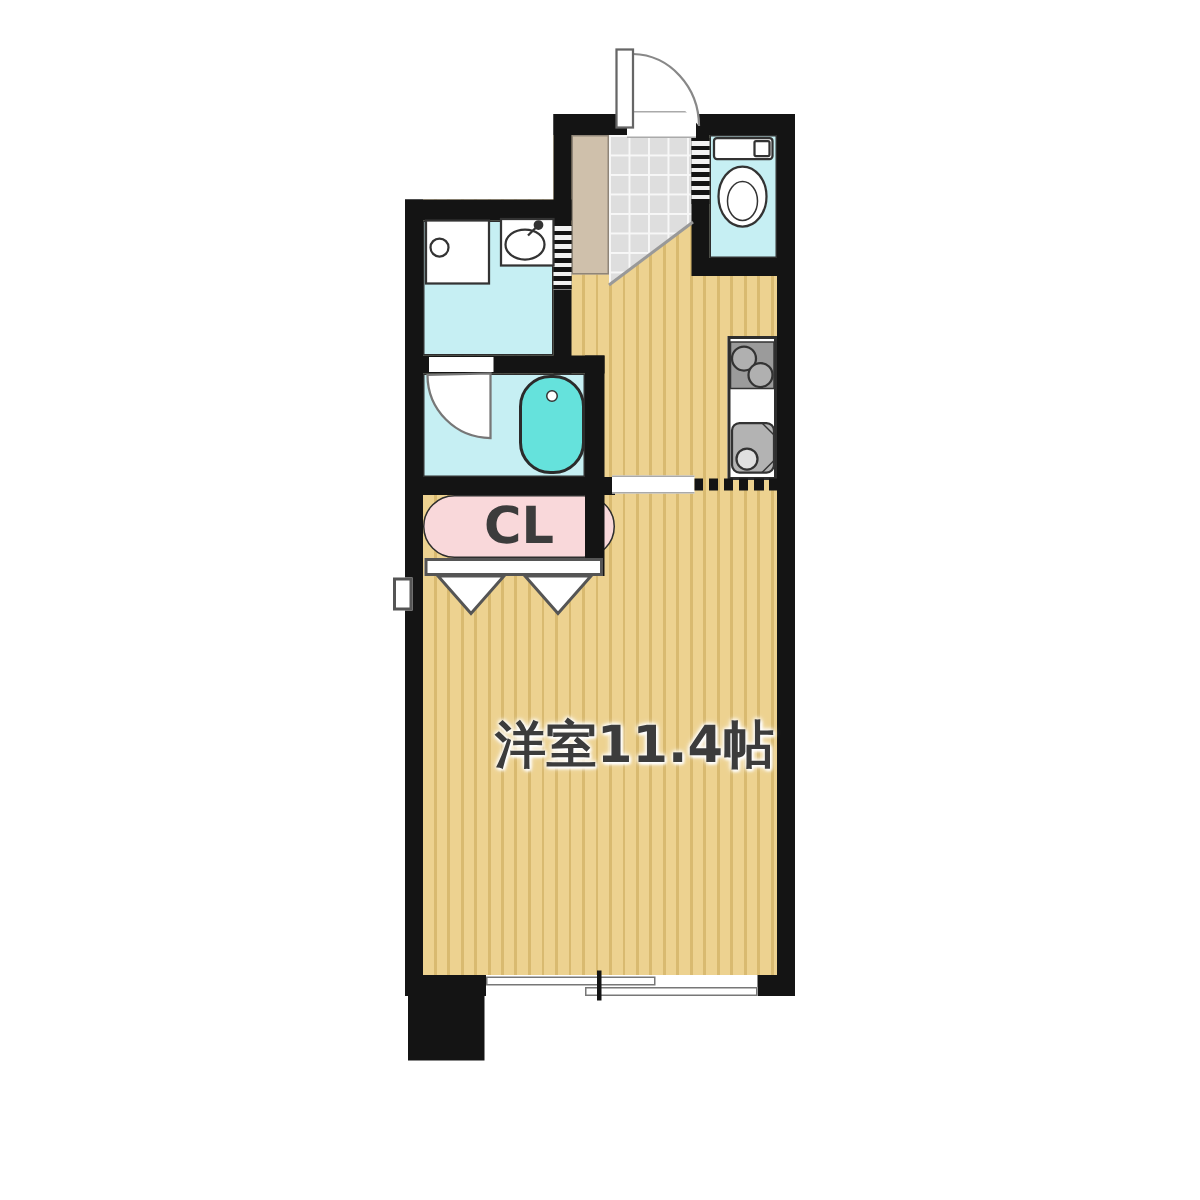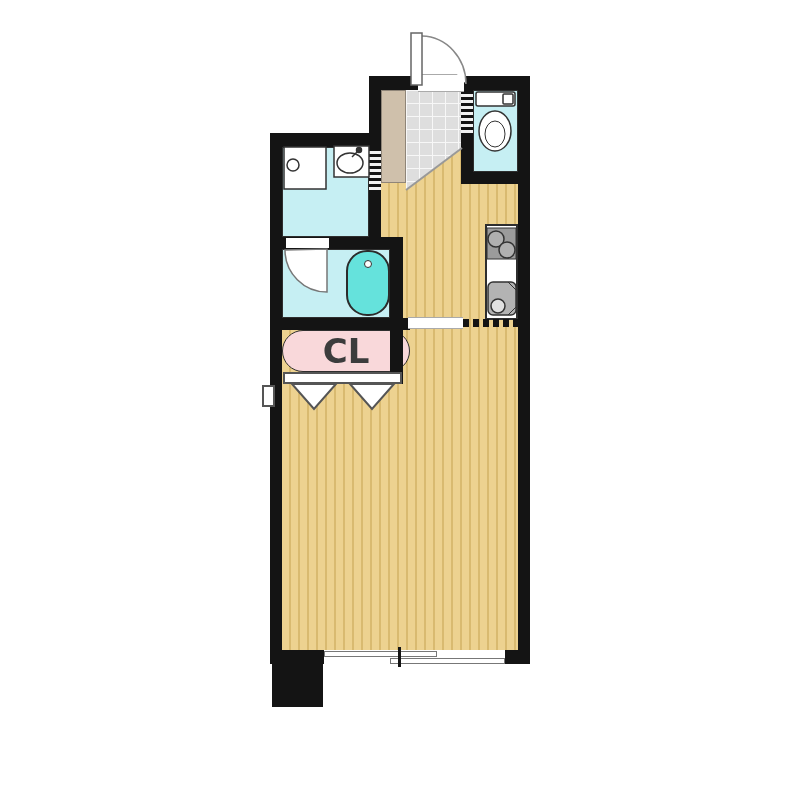--- a/index.html
+++ b/index.html
@@ -141,14 +141,17 @@
       <line x1="508" y1="282" x2="516" y2="290" stroke="#333" stroke-width="1"></line>
       <line x1="508" y1="315" x2="516" y2="307" stroke="#333" stroke-width="1"></line>
     </g>
 
     <g fill="#fff" stroke="#555" stroke-width="2">
       <path d="M292,384 L336,384 L314,409 Z"></path>
       <path d="M350,384 L394,384 L372,409 Z"></path>
     </g>
   </svg>
 
+  <div class="abs lbl glow" style="left:293px;top:477px;width:260px;height:40px;font-size:34px;">
+    <span>洋室11.4帖</span>
+  </div>
 
 </div>
 
 </body></html>

